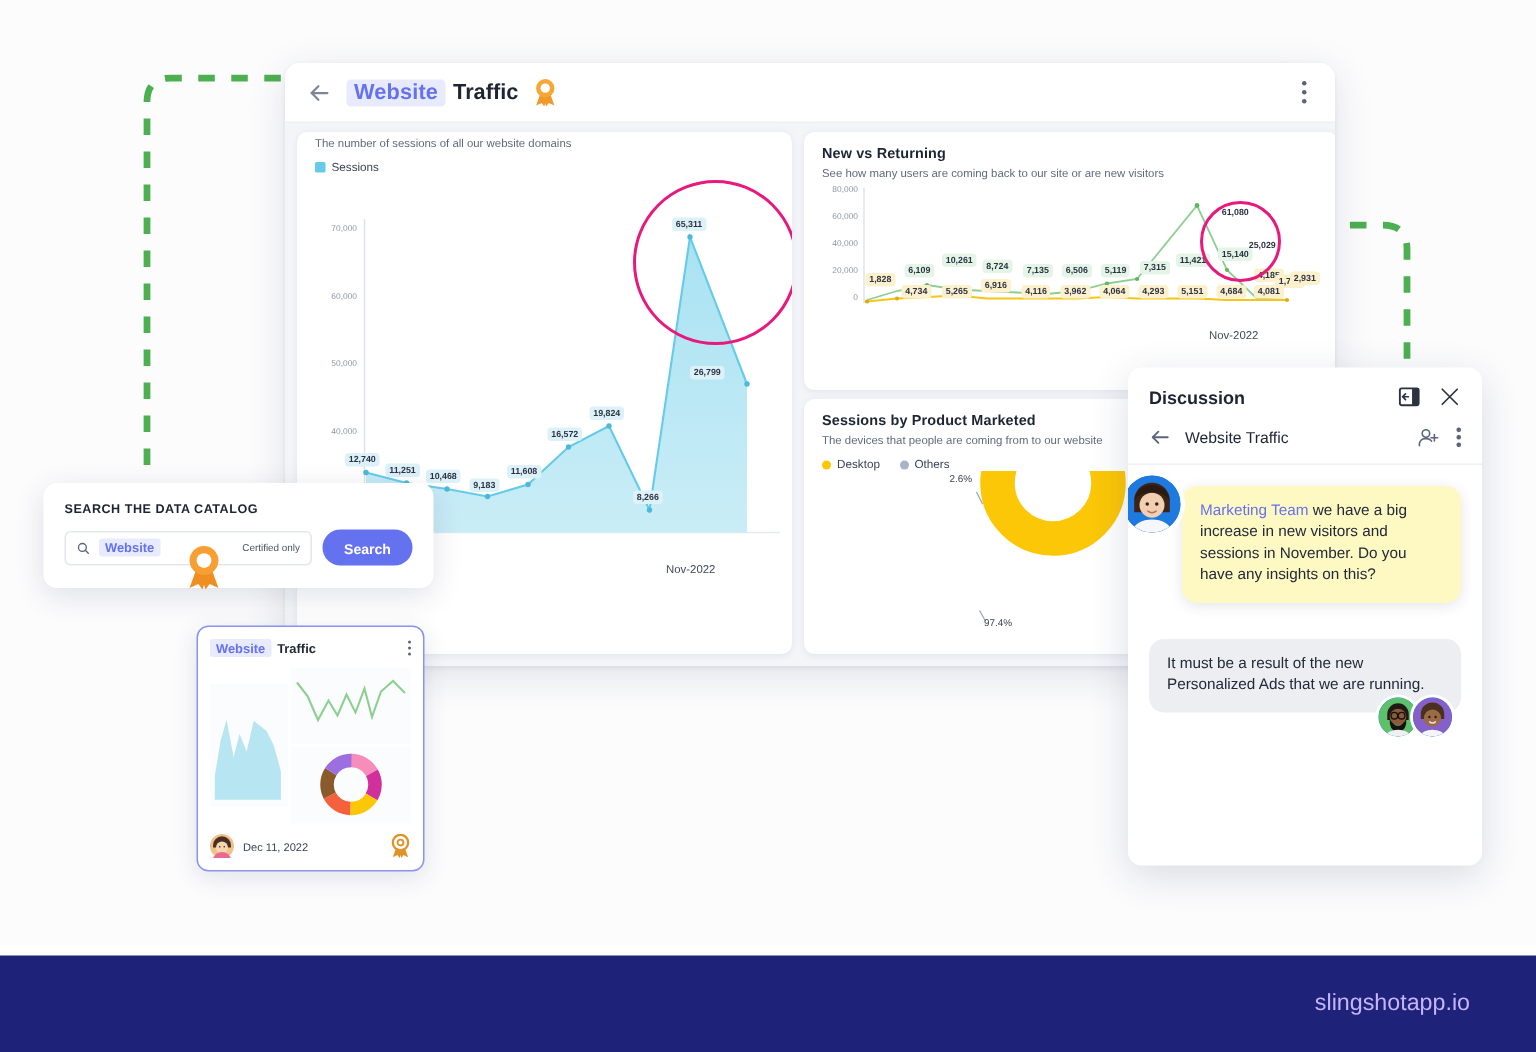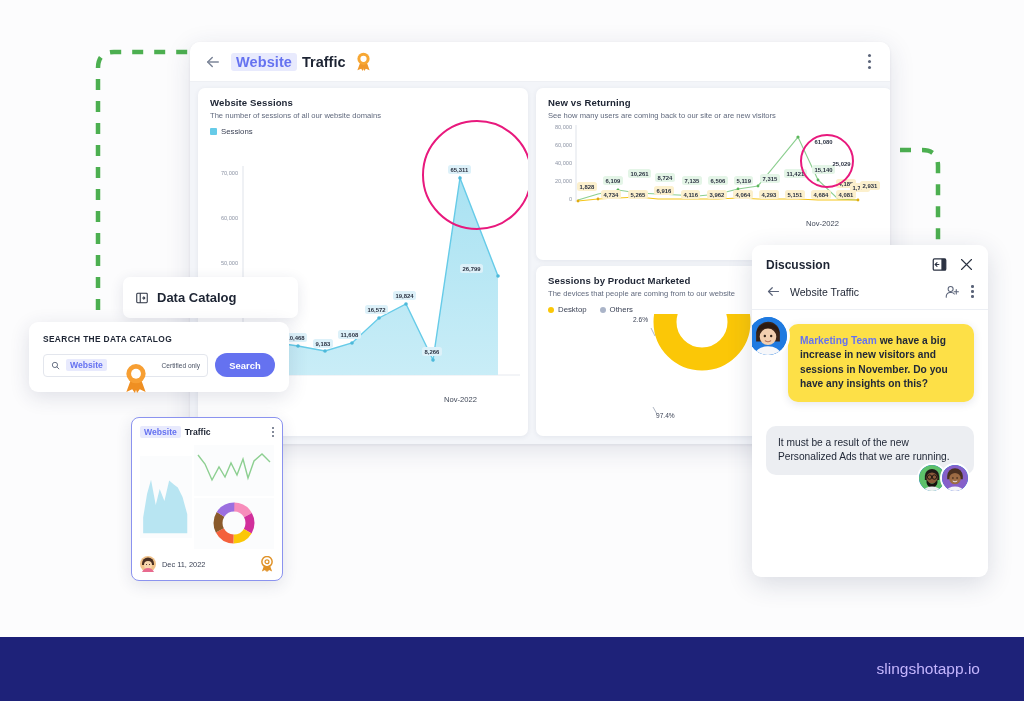--- a/index.html
+++ b/index.html
@@ -136,21 +136,21 @@
     display:flex; align-items:center; padding:4px 14px 10px; gap:9px;
     border-bottom:1px solid #eceff4;
   }
   .disc-back { width:15px; height:15px; color:#5b6479; }
   .disc-sub-title { font-size:10.5px; color:#1d2433; }
   .disc-sub-icons { margin-left:auto; display:flex; align-items:center; gap:11px; }
   .disc-body { position:relative; padding:14px 14px 0; }
   .bubble {
     border-radius:10px; padding:10px 12px; font-size:10.2px; line-height:1.42; color:#222938;
   }
-  .bub-in { background:#fde047; box-shadow:0 2px 9px rgba(40,50,90,0.12); margin-left:22px;font-weight:bold; }
+  .bub-in { background:#fef9c3; box-shadow:0 2px 9px rgba(40,50,90,0.12); margin-left:22px; }
   .bub-out{ background:#eceef2; margin-top:24px; }
   .mention { color:#6572f0; }
   .avatar { border-radius:50%; background:#1f7ae0; overflow:hidden; }
   .av-main { position:absolute; left:-6px; top:4px; width:44px; height:44px; border:3px solid #fff; }
   .av-row { display:flex; justify-content:flex-end; gap:-6px; margin-top:-12px; padding-right:4px; }
   .av-sm { width:30px; height:30px; border:2px solid #fff; }
 
   
   .footer {
     position:absolute; left:0; top:637px; width:1024px; height:64px;
@@ -188,21 +188,20 @@
       <div class="kebab">
         <i></i>
           <i></i>
           <i></i>
       </div>
     </div>
 
     <div class="dash-body">
 
       <div class="panel" id="panel-sessions">
-        <div class="p-title">Website Sessions</div>
         <div class="p-sub">The number of sessions of all our website domains</div>
         <div class="legend">
           <span class="leg-item">
             <span class="leg-sq" style="background:#66cbe8"></span>
             <span>Sessions</span>
           </span>
         </div>
 
         <div class="chart-area" style="height:290px">
           <span class="ylab" style="left:4px;  top:34px; width:36px">70,000</span>
@@ -337,28 +336,20 @@
             <line x1="117" y1="93" x2="121" y2="100" stroke="#9aa3b4" stroke-width="0.8"></line>
           </svg>
           <span class="pct-lab" style="left:97px; top:2px">2.6%</span>
           <span class="pct-lab" style="left:120px;top:98px">97.4%</span>
         </div>
       </div>
 
     </div>
   </div>
 
-  <div class="catalog-card">
-    <svg class="catalog-ico" viewBox="0 0 24 24" fill="none" stroke="#2b3242" stroke-width="1.8">
-      <rect x="3" y="4" width="18" height="16" rx="1.5"></rect>
-      <line x1="9" y1="4" x2="9" y2="20"></line>
-      <path d="M13 12 h4 M15 10 l2 2 -2 2" stroke-linecap="round" stroke-linejoin="round"></path>
-    </svg>
-    <span class="catalog-txt">Data Catalog</span>
-  </div>
 
   <div class="search-card">
     <div class="search-head">SEARCH THE DATA CATALOG</div>
     <div class="search-row">
       <div class="search-box">
         <svg class="mag" viewBox="0 0 24 24" fill="none" stroke="#5b6479" stroke-width="2.4">
           <circle cx="10.5" cy="10.5" r="7"></circle>
             <line x1="15.6" y1="15.6" x2="21" y2="21" stroke-linecap="round"></line>
         </svg>
         <span class="kw-chip">Website</span>

